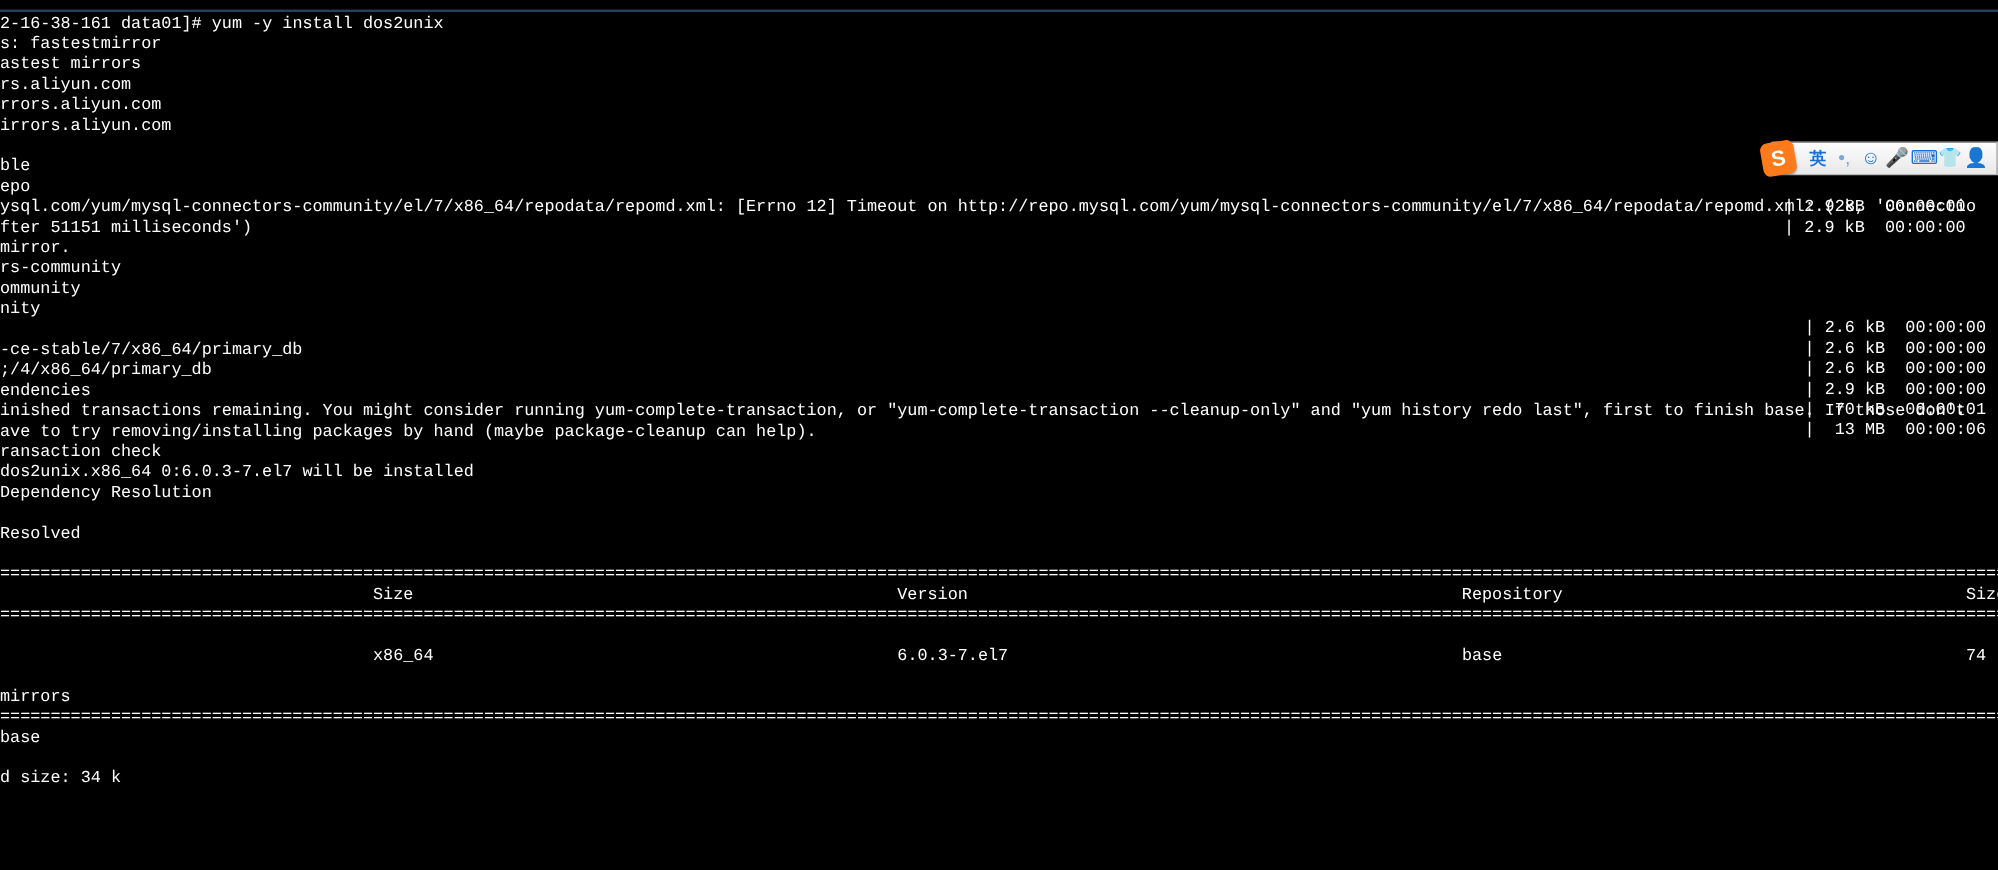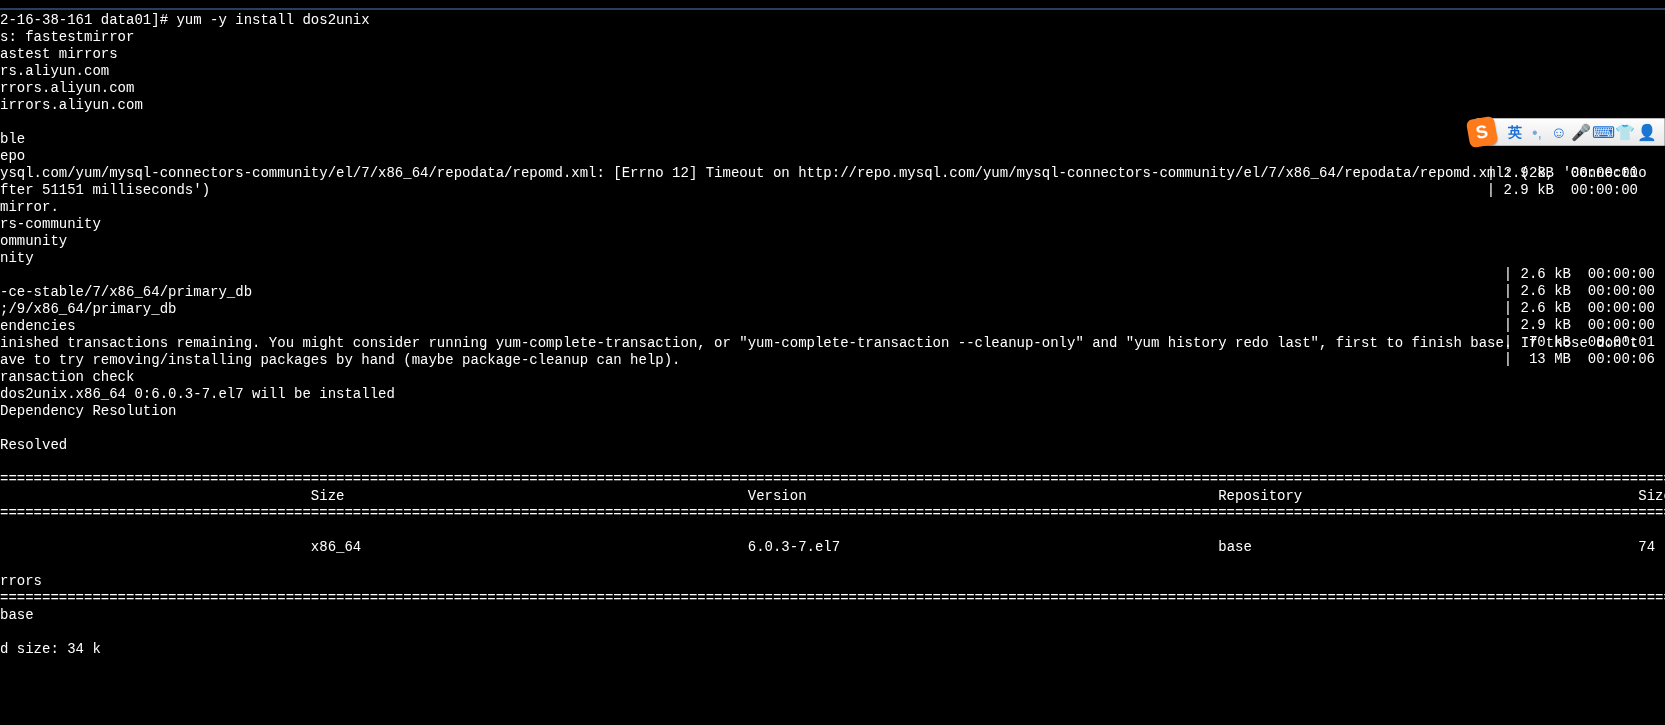--- a/index.html
+++ b/index.html
@@ -81,37 +81,37 @@
 <span>ble</span>
 <span>epo</span>
 <span>ysql.com/yum/mysql-connectors-community/el/7/x86_64/repodata/repomd.xml: [Errno 12] Timeout on http://repo.mysql.com/yum/mysql-connectors-community/el/7/x86_64/repodata/repomd.xml: (28, 'Connectio</span>
 <span>fter 51151 milliseconds')</span>
 <span>mirror.</span>
 <span>rs-community</span>
 <span>ommunity</span>
 <span>nity</span>
 <span></span>
 <span>-ce-stable/7/x86_64/primary_db</span>
-<span>;/9/x86_64/primary_db</span>
+<span>;/4/x86_64/primary_db</span>
 <span>endencies</span>
 <span>inished transactions remaining. You might consider running yum-complete-transaction, or "yum-complete-transaction --cleanup-only" and "yum history redo last", first to finish base. If those don't</span>
 <span>ave to try removing/installing packages by hand (maybe package-cleanup can help).</span>
 <span>ransaction check</span>
 <span>dos2unix.x86_64 0:6.0.3-7.el7 will be installed</span>
 <span>Dependency Resolution</span>
 <span></span>
 <span>Resolved</span>
 
 <span>=================================================================================================================================================================================================================================</span>
 <span>                                     <span>Size</span>                                                <span>Version</span>                                                 <span>Repository</span>                                        <span>Size</span></span>
 <span>=================================================================================================================================================================================================================================</span>
 
 <span>                                     <span>x86_64</span>                                              <span>6.0.3-7.el7</span>                                             <span>base</span>                                              <span>74 k</span></span>
 
-<span>rrors</span>
+<span>mirrors</span>
 <span>=================================================================================================================================================================================================================================</span>
 <span>base</span>
 <span></span>
 <span>d size: 34 k</span>
 </div>
 
 
 <div style="position:absolute; top:148px; right:27px; text-align:right;">
 <span>| <span>2.9 kB</span>  <span>00:00:00</span></span>
 <span>| <span>2.9 kB</span>  <span>00:00:00</span></span>

